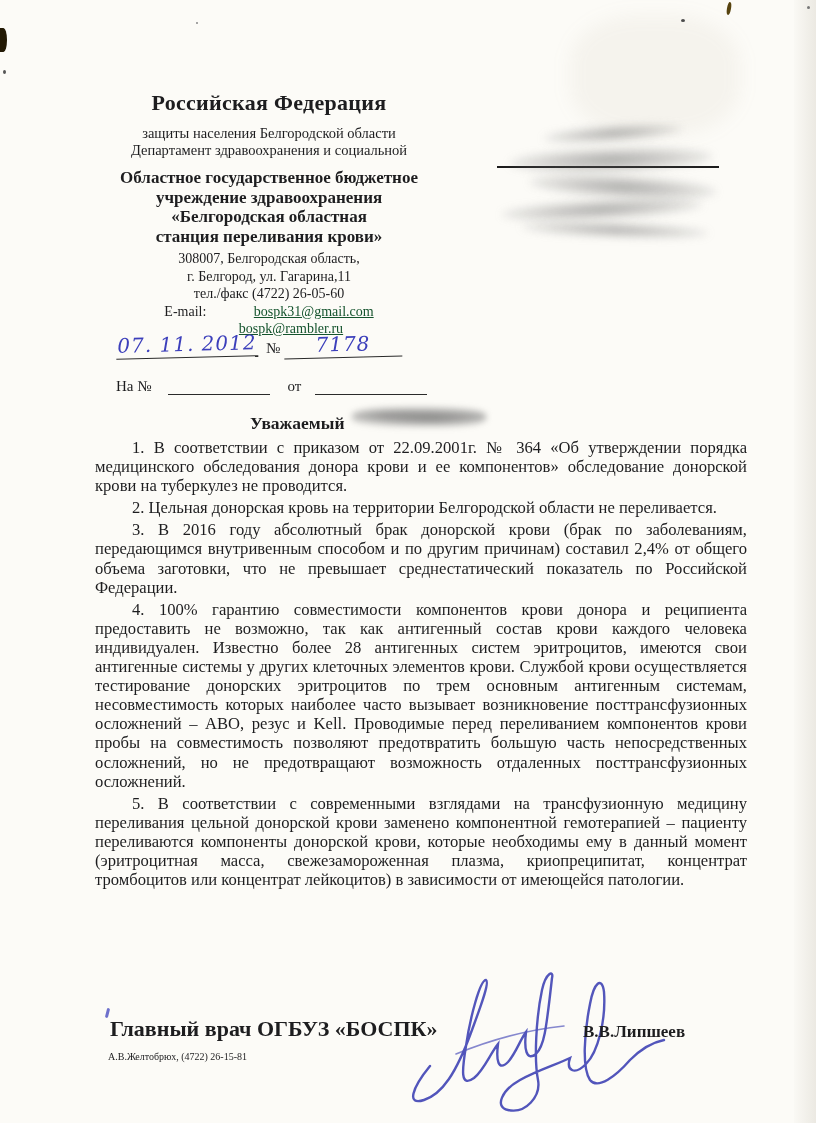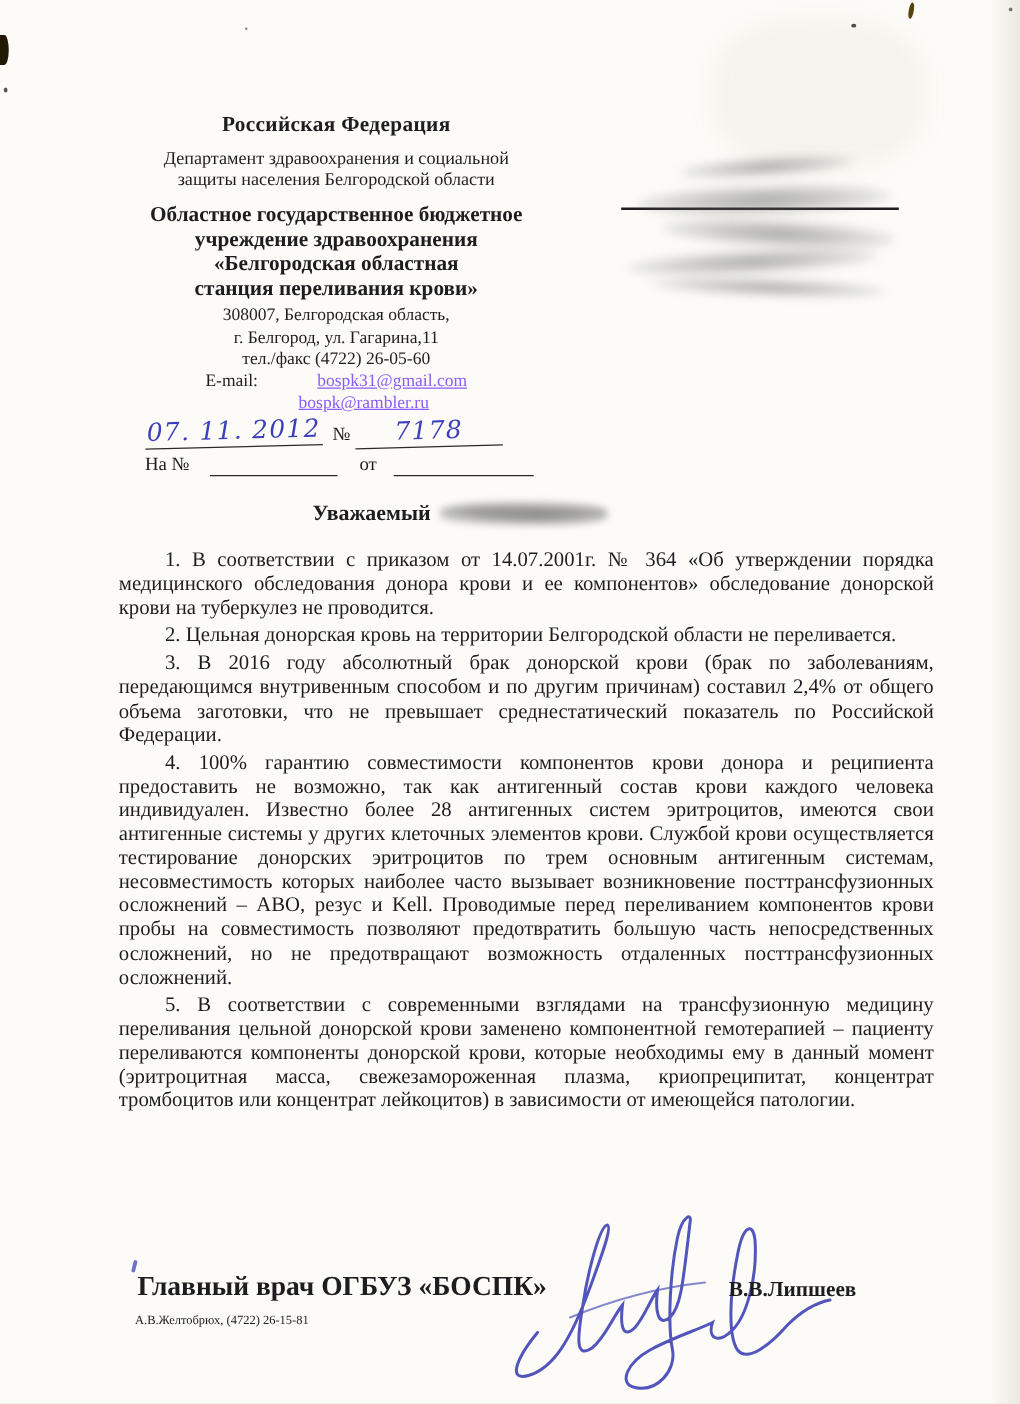--- a/index.html
+++ b/index.html
@@ -9,52 +9,52 @@
     font-family:"Liberation Serif", serif;color:#1d1d1f;
   }
   
   .edge-strip{position:absolute;right:0;top:0;width:22px;height:1123px;
     background:linear-gradient(to left, rgba(150,140,120,0.16), rgba(150,140,120,0.02));}
   .top-shade{position:absolute;left:570px;top:15px;width:170px;height:120px;
     background:rgba(150,140,120,0.07);filter:blur(9px);border-radius:40%;}
   .speck{position:absolute;}
   
   .letterhead{position:absolute;left:78px;top:90px;width:382px;text-align:center;}
-  .lh-country{font-weight:bold;font-size:17px;letter-spacing:.3px;}
+  .lh-country{font-weight:bold;font-size:22px;letter-spacing:.3px;}
   .lh-dept{font-size:14.5px;line-height:17px;margin-top:9px;}
   .lh-org{font-weight:bold;font-size:17px;line-height:19.5px;margin-top:9px;}
   .lh-addr{font-size:14px;line-height:17.5px;margin-top:4px;}
-  .link{color:#8b5cf6;text-decoration:underline;padding-left:44px;}
+  .link{color:#14532d;text-decoration:underline;padding-left:44px;}
   
   .date-block{position:absolute;left:116px;top:332px;width:330px;font-size:15px;}
   .row1{display:flex;align-items:flex-end;}
   .hand{font-family:"DejaVu Serif", serif;font-style:italic;color:#3c3fbb;
     font-size:20px;letter-spacing:1px;transform:rotate(-1.5deg);display:inline-block;}
   .ufield{border-bottom:1.6px solid #2a2a2a;text-align:center;padding-bottom:1px;}
   .date-field{width:142px;}
   .num-sign{margin:0 4px 1px 8px;}
   .num-field{width:118px;}
-  .row2{display:flex;align-items:flex-end;margin-top:6px;}
+  .row2{display:flex;align-items:flex-end;margin-top:20px;}
   .blank{border-bottom:1.4px solid #2a2a2a;height:16px;display:inline-block;}
   .blank-na{width:102px;margin-left:16px;}
   .blank-ot{width:112px;margin-left:14px;}
   .ot-label{margin-left:18px;text-align:right;}
   
   .recipient{position:absolute;left:495px;top:124px;width:256px;height:132px;}
   .recipient-line{position:absolute;left:2px;top:42px;width:222px;height:2px;background:#1c1c1c;}
   .blob{position:absolute;border-radius:50%;filter:blur(4px);
     background:radial-gradient(ellipse at center, rgba(100,100,100,0.55), rgba(125,125,125,0.18) 65%, transparent 85%);}
   .b1{left:48px;top:2px;width:140px;height:15px;transform:rotate(-4deg);}
   .b2{left:14px;top:24px;width:204px;height:24px;transform:rotate(-2deg);}
   .b3{left:34px;top:52px;width:188px;height:22px;transform:rotate(3deg);}
   .b4{left:6px;top:76px;width:202px;height:19px;transform:rotate(-3deg);}
   .b5{left:26px;top:99px;width:188px;height:14px;transform:rotate(2deg);}
   
   .salutation{position:absolute;left:250px;top:400px;display:flex;align-items:center;}
-  .sal-text{font-weight:bold;font-size:17.5px;}
+  .sal-text{font-weight:bold;font-size:17.5px;margin-top:13px;}
   .name-smudge{display:inline-block;width:134px;height:20px;margin-left:8px;border-radius:40%;
     filter:blur(3px);
     background:
       radial-gradient(ellipse at 25% 40%, rgba(95,95,95,0.55), transparent 70%),
       radial-gradient(ellipse at 60% 60%, rgba(95,95,95,0.5), transparent 70%),
       radial-gradient(ellipse at 88% 45%, rgba(110,110,110,0.45), transparent 75%);}
   
   .body-text{position:absolute;left:95px;top:438px;width:652px;
     font-size:16.6px;line-height:19.1px;text-align:justify;}
   .body-text p{margin:0;text-indent:37px;}
@@ -77,22 +77,22 @@
   <div class="speck" style="left:0;top:28px;width:7px;height:24px;background:#231a05;border-radius:0 60% 60% 0;"></div>
   <div class="speck" style="left:3px;top:70px;width:3px;height:4px;background:#555;border-radius:50%;"></div>
   <div class="speck" style="left:727px;top:2px;width:4px;height:13px;background:#57430f;border-radius:45%;transform:rotate(10deg);"></div>
   <div class="speck" style="left:681px;top:19px;width:4px;height:3px;background:#4b4b4b;border-radius:50%;"></div>
   <div class="speck" style="left:807px;top:6px;width:3px;height:3px;background:#777;border-radius:50%;"></div>
   <div class="speck" style="left:196px;top:22px;width:2px;height:2px;background:#888;border-radius:50%;"></div>
 
   <div class="letterhead">
     <div class="lh-country">Российская Федерация</div>
     <div class="lh-dept">
+      <div>защиты населения Белгородской области</div>
       <div>Департамент здравоохранения и социальной</div>
-      <div>защиты населения Белгородской области</div>
     </div>
     <div class="lh-org">
       <div>Областное государственное бюджетное</div>
       <div>учреждение здравоохранения</div>
       <div>«Белгородская областная</div>
       <div>станция переливания крови»</div>
     </div>
     <div class="lh-addr">
       <div>308007, Белгородская область,</div>
       <div>г. Белгород, ул. Гагарина,11</div>
@@ -129,21 +129,21 @@
       <span class="blank blank-ot"></span>
     </div>
   </div>
 
   <div class="salutation">
     <span class="sal-text">Уважаемый</span>
     <span class="name-smudge"></span>
   </div>
 
   <div class="body-text">
-    <p>1. В соответствии с приказом от 14.07.2001г. № 364 «Об утверждении порядка медицинского обследования донора крови и ее компонентов» обследование донорской крови на туберкулез не проводится.</p>
+    <p>1. В соответствии с приказом от 22.09.2001г. № 364 «Об утверждении порядка медицинского обследования донора крови и ее компонентов» обследование донорской крови на туберкулез не проводится.</p>
     <p>2. Цельная донорская кровь на территории Белгородской области не переливается.</p>
     <p>3. В 2016 году абсолютный брак донорской крови (брак по заболеваниям, передающимся внутривенным способом и по другим причинам) составил 2,4% от общего объема заготовки, что не превышает среднестатический показатель по Российской Федерации.</p>
     <p>4. 100% гарантию совместимости компонентов крови донора и реципиента предоставить не возможно, так как антигенный состав крови каждого человека индивидуален. Известно более 28 антигенных систем эритроцитов, имеются свои антигенные системы у других клеточных элементов крови. Службой крови осуществляется тестирование донорских эритроцитов по трем основным антигенным системам, несовместимость которых наиболее часто вызывает возникновение посттрансфузионных осложнений – АВО, резус и Kell. Проводимые перед переливанием компонентов крови пробы на совместимость позволяют предотвратить большую часть непосредственных осложнений, но не предотвращают возможность отдаленных посттрансфузионных осложнений.</p>
     <p>5. В соответствии с современными взглядами на трансфузионную медицину переливания цельной донорской крови заменено компонентной гемотерапией – пациенту переливаются компоненты донорской крови, которые необходимы ему в данный момент (эритроцитная масса, свежезамороженная плазма, криопреципитат, концентрат тромбоцитов или концентрат лейкоцитов) в зависимости от имеющейся патологии.</p>
   </div>
 
   <svg class="signature" viewBox="0 0 272 152">
     <g fill="none" stroke="#3b3fb3" stroke-linecap="round" opacity="0.88">
       <path stroke-width="2.4" d="M32,98 C14,120 8,138 26,132 C44,126 58,106 74,62 C82,40 92,14 88,12 C82,12 72,50 68,78 C64,102 62,120 76,110 C86,102 92,86 100,76 C98,92 100,104 110,94 C118,85 122,72 128,64 C126,80 128,94 138,86 C146,78 148,64 154,10 C156,2 148,4 144,22 C138,50 136,92 140,112 C143,128 128,146 110,142 C96,139 104,122 122,112 C140,102 160,96 172,90 C168,102 176,108 188,96 C200,84 208,52 206,24 C204,8 196,14 192,36 C186,66 184,100 192,112 C200,122 218,108 232,92 C244,80 256,74 266,72"></path>
       <path stroke-width="1.6" opacity="0.7" d="M58,86 C92,72 128,62 166,58"></path>

